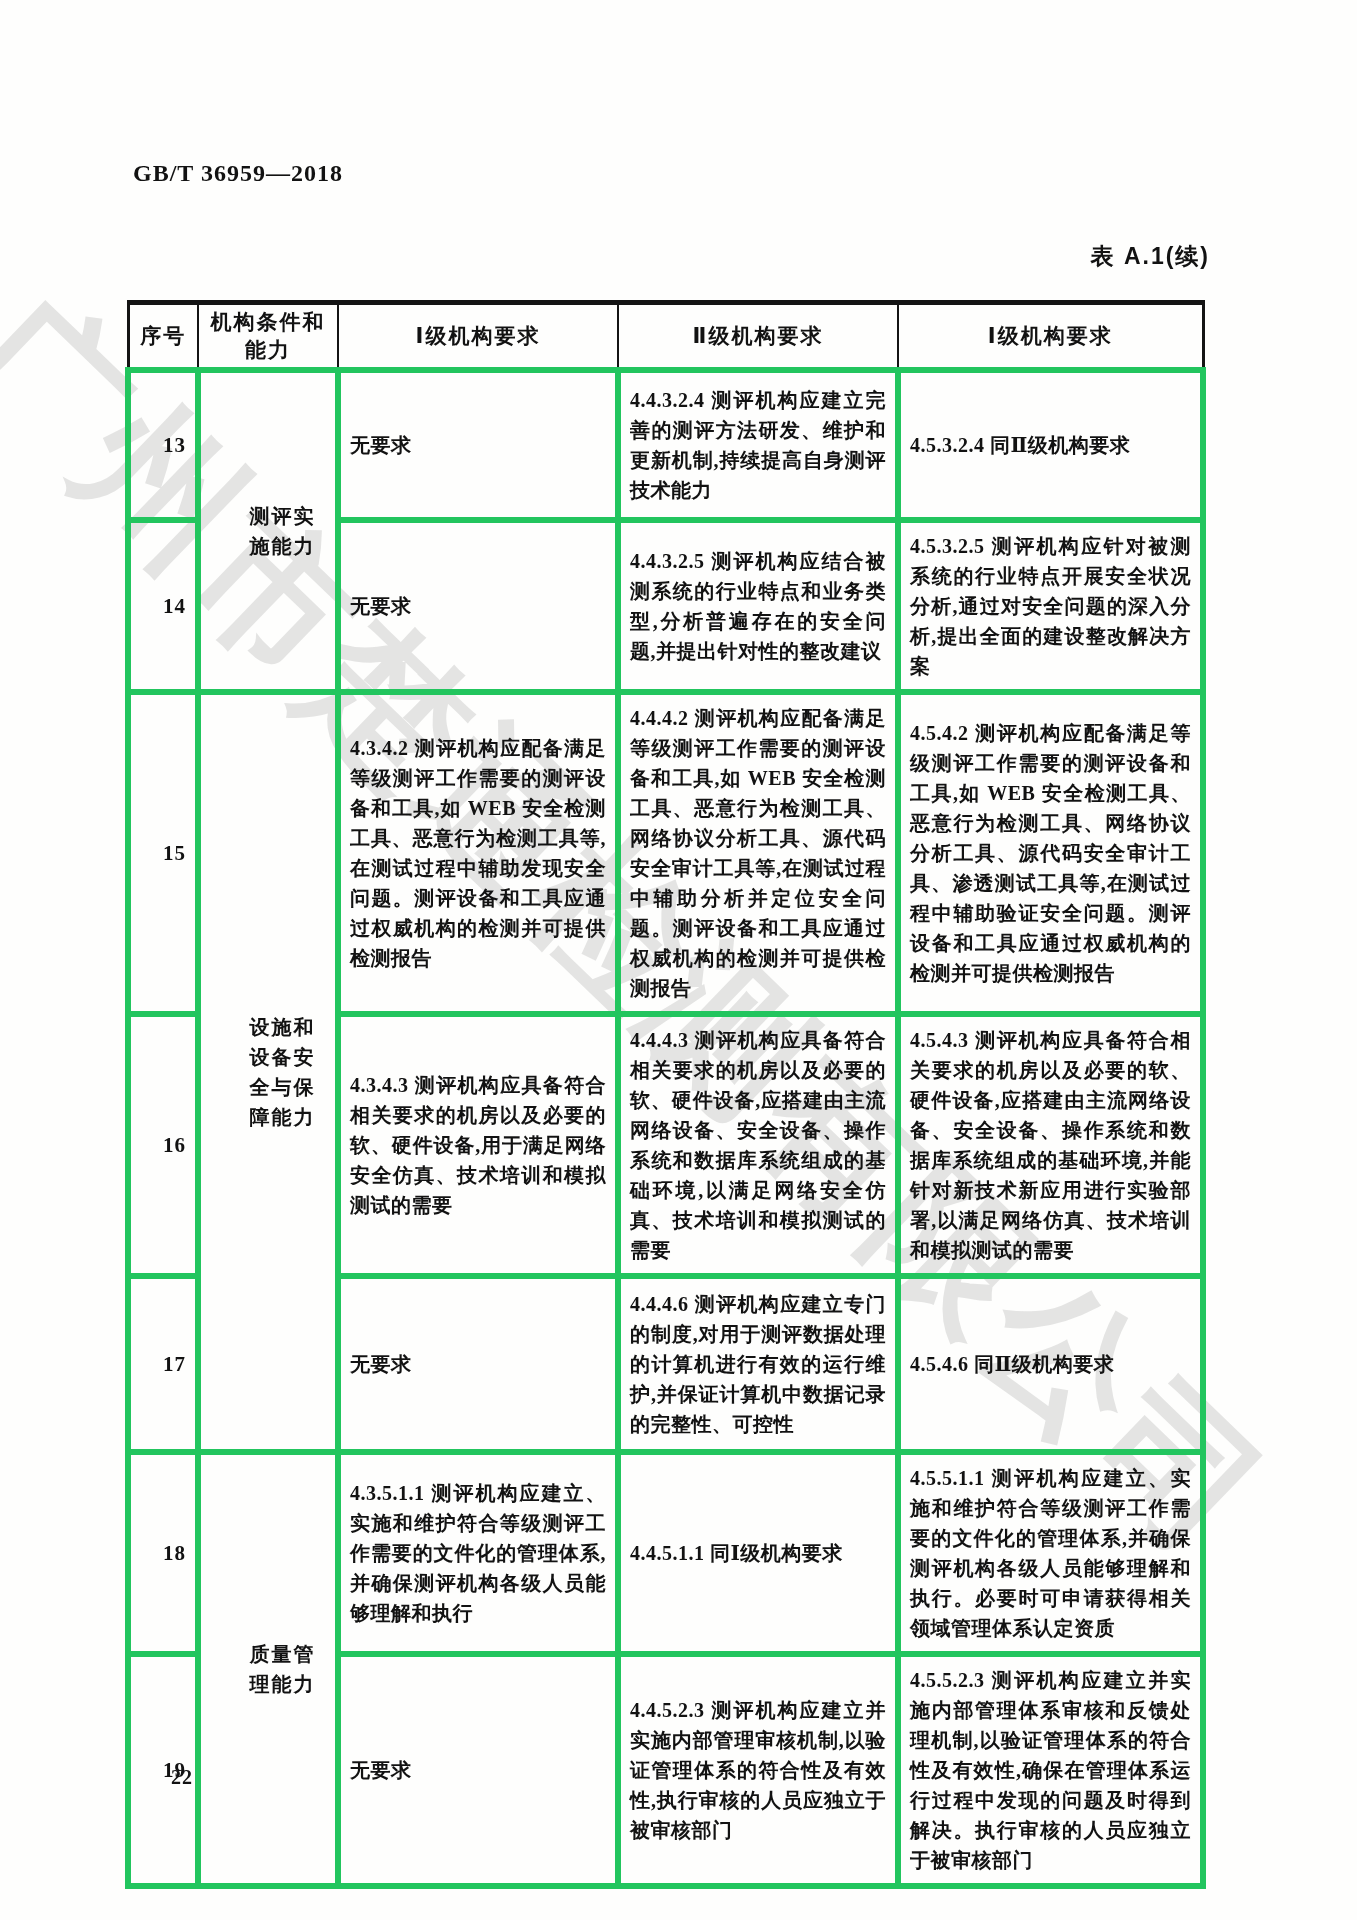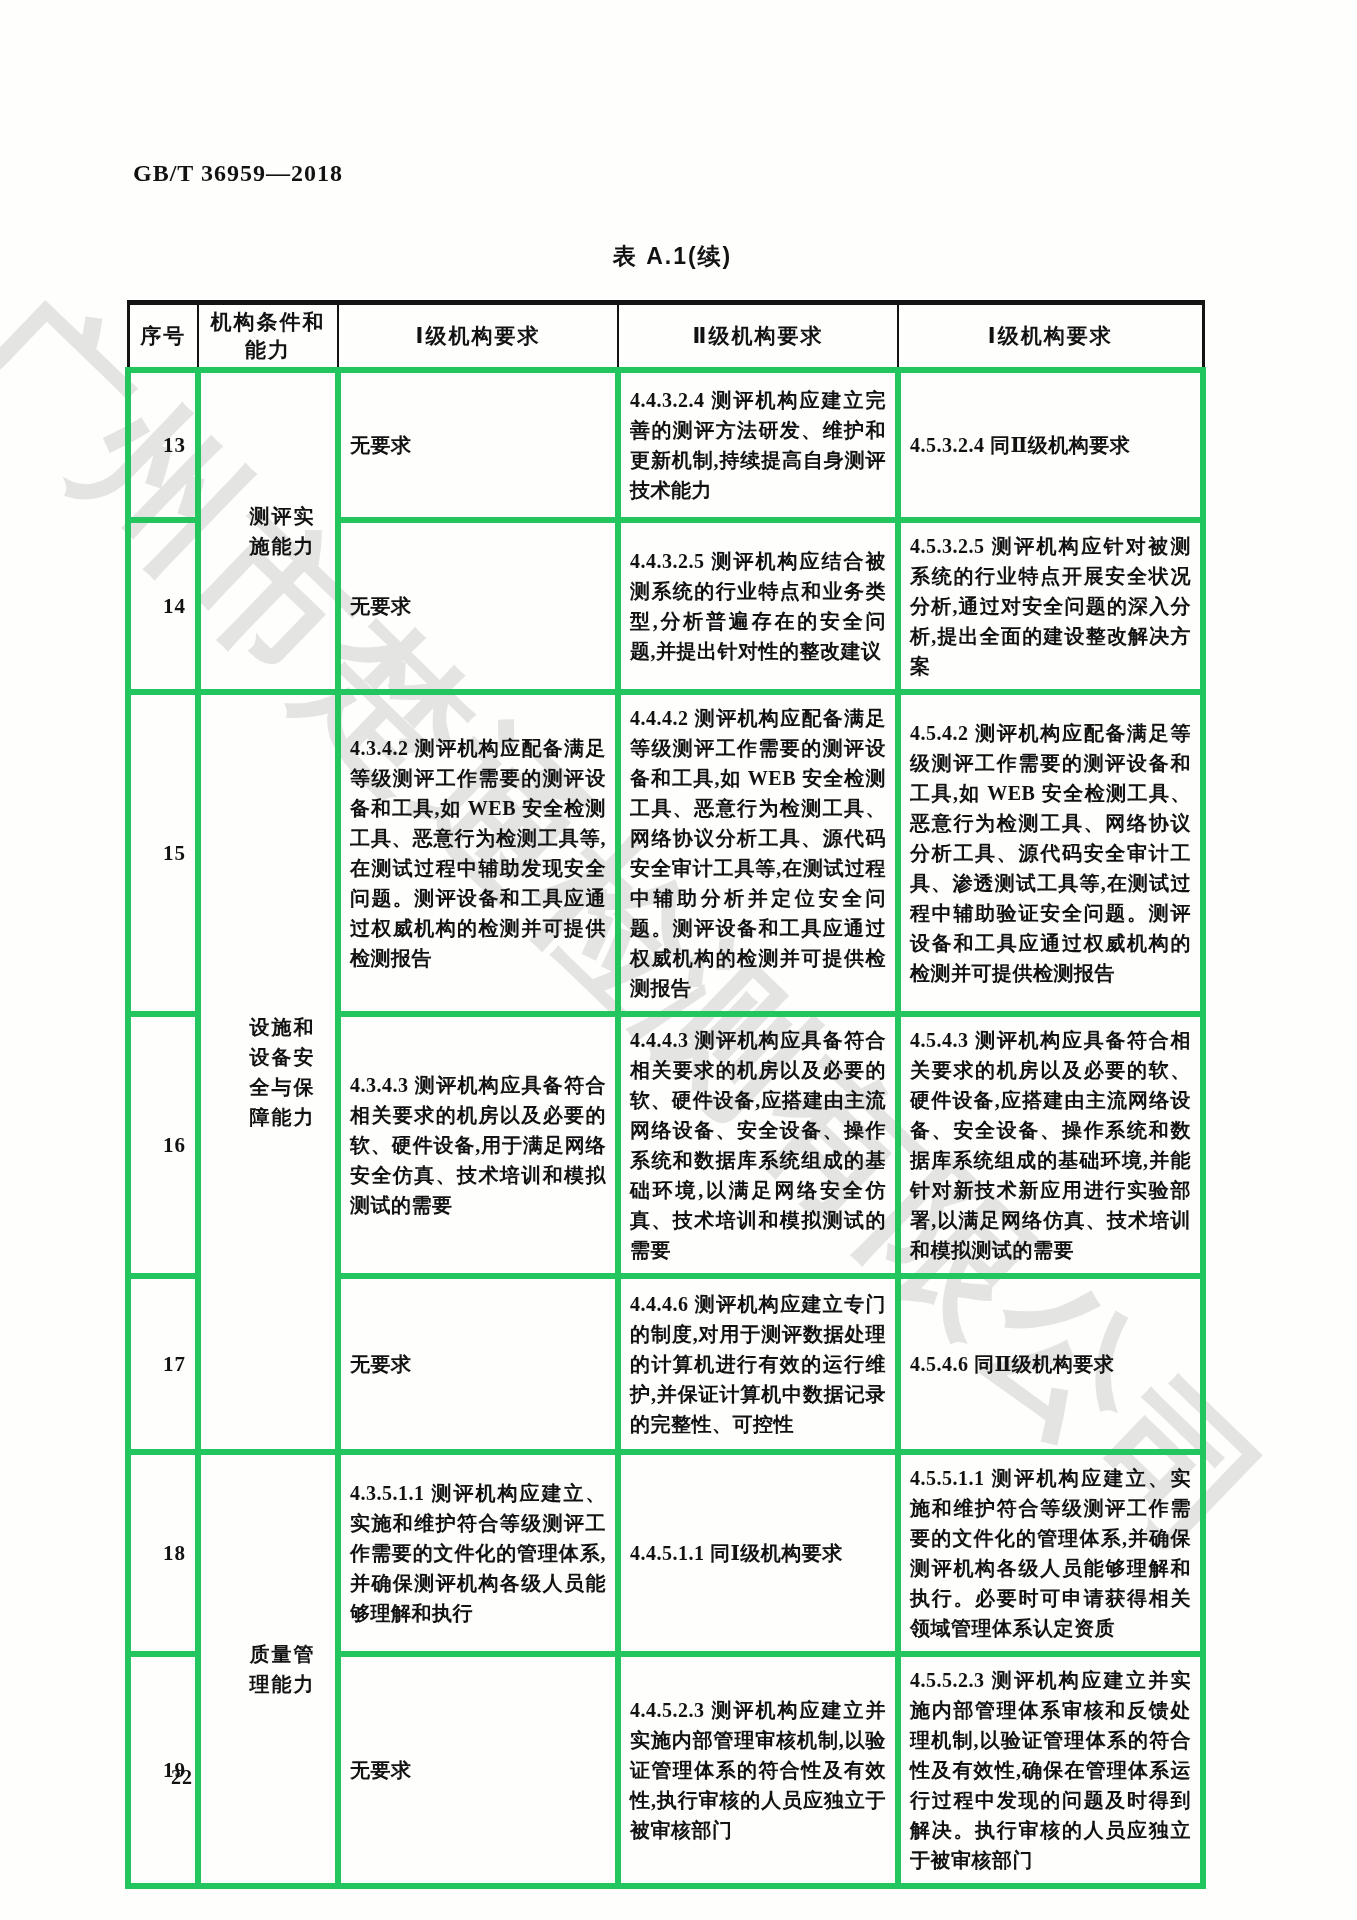--- a/index.html
+++ b/index.html
@@ -23,21 +23,21 @@
     z-index:1;pointer-events:none;
   }
 
   .doc-number{
     position:absolute;left:133px;top:160px;z-index:2;
     font-family:Liberation Serif, serif;
     font-size:24px;font-weight:bold;letter-spacing:1px;
   }
   .table-title{
     position:absolute;left:135px;top:241px;width:1075px;z-index:2;
-    text-align:center;
+    text-align:right;
     font-family:"Liberation Sans","DejaVu Sans",sans-serif;
     font-size:23px;font-weight:bold;letter-spacing:2px;
   }
   .page-number{
     position:absolute;left:171px;top:1766px;z-index:2;
     font-size:20px;font-weight:bold;letter-spacing:1px;text-align:right;
   }
 
   table.req{
     position:absolute;left:125px;top:300px;z-index:2;

